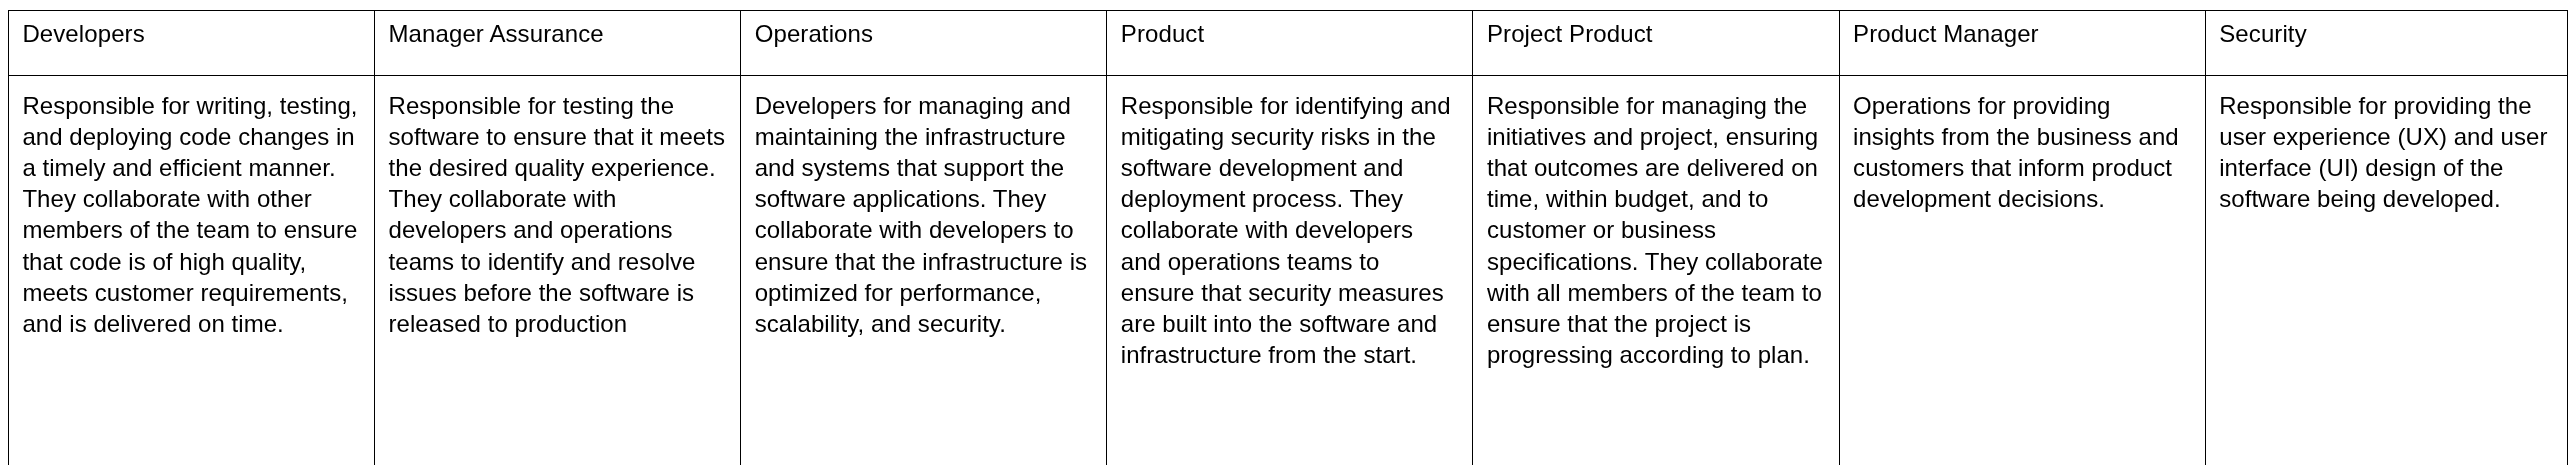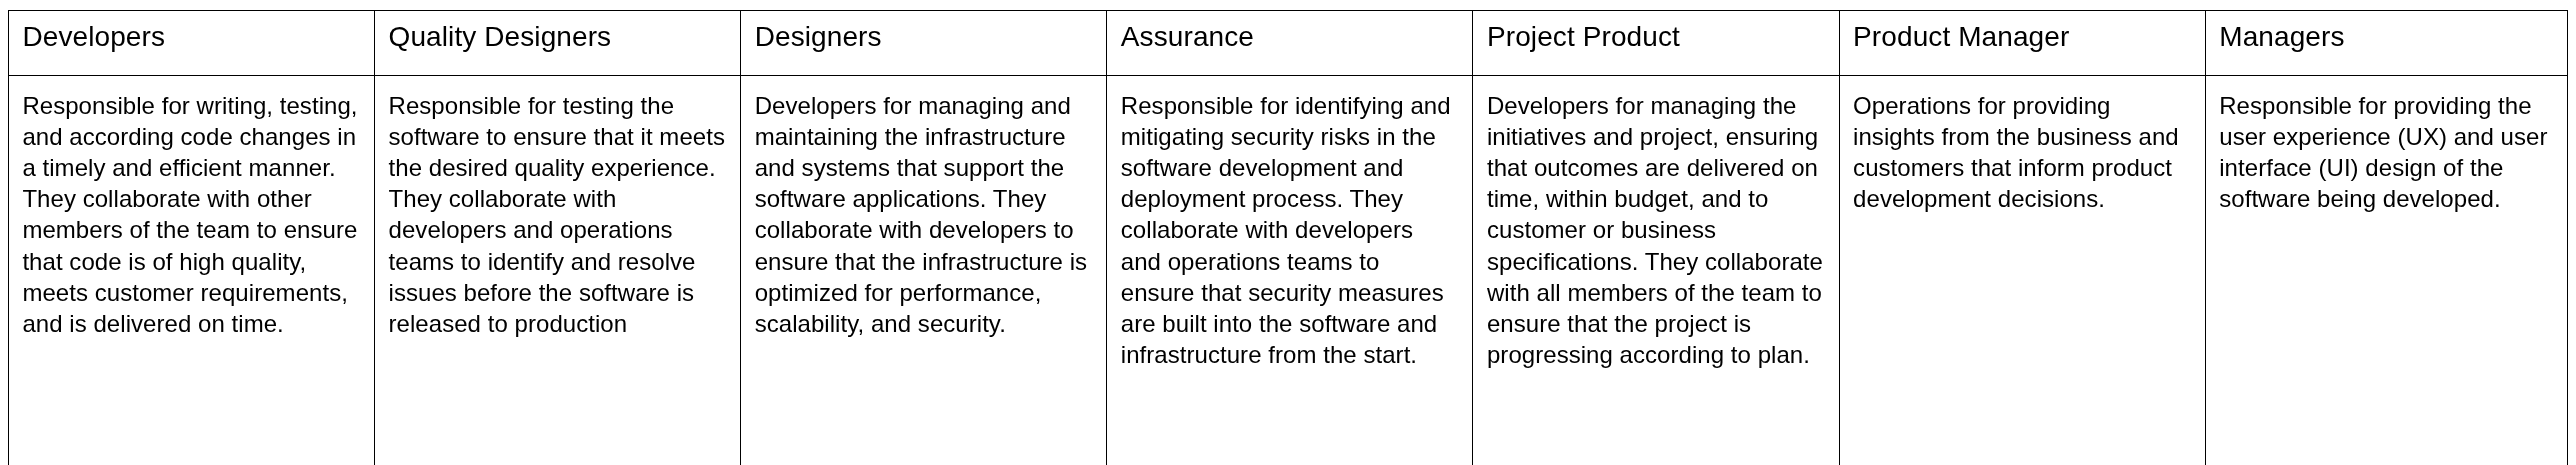--- a/index.html
+++ b/index.html
@@ -35,21 +35,21 @@
   table.roles-table th,
   table.roles-table td {
     border: 1.9px solid #000000;
     vertical-align: top;
     text-align: left;
     font-weight: normal;
   }
   table.roles-table th {
     height: 45px;
     padding: 9.7px 13.6px 9.7px 13.6px;
-    font-size: 28px;
+    font-size: 24px;
     line-height: 1.2;
     letter-spacing: 0.1px;
   }
   table.roles-table td {
     height: 376px;
     padding: 13.6px 13.6px 13.6px 13.6px;
     font-size: 24px;
     line-height: 1.30;
     letter-spacing: 0.05px;
   }
@@ -76,44 +76,44 @@
           <col class="c1">
           <col class="c2">
           <col class="c3">
           <col class="c4">
           <col class="c5">
           <col class="c6">
       </colgroup>
       <thead>
         <tr>
           <th><span>Developers</span></th>
-          <th><span>Quality Designers</span></th>
-          <th><span>Designers</span></th>
-          <th><span>Assurance</span></th>
+          <th><span>Manager Assurance</span></th>
+          <th><span>Operations</span></th>
+          <th><span>Product</span></th>
           <th><span>Project Product</span></th>
           <th><span>Product Manager</span></th>
-          <th><span>Managers</span></th>
+          <th><span>Security</span></th>
         </tr>
       </thead>
       <tbody>
         <tr>
           <td>
-              <span class="cell-text">Responsible for writing, testing, and according code changes in a timely and efficient manner. They collaborate with other members of the team to ensure that code is of high quality, meets customer requirements, and is delivered on time.</span>
+              <span class="cell-text">Responsible for writing, testing, and deploying code changes in a timely and efficient manner. They collaborate with other members of the team to ensure that code is of high quality, meets customer requirements, and is delivered on time.</span>
             </td>
           <td>
               <span class="cell-text">Responsible for testing the software to ensure that it meets the desired quality experience. They collaborate with developers and operations teams to identify and resolve issues before the software is released to production</span>
             </td>
           <td>
               <span class="cell-text">Developers for managing and maintaining the infrastructure and systems that support the software applications. They collaborate with developers to ensure that the infrastructure is optimized for performance, scalability, and security.</span>
             </td>
           <td>
               <span class="cell-text">Responsible for identifying and mitigating security risks in the software development and deployment process. They collaborate with developers and operations teams to ensure that security measures are built into the software and infrastructure from the start.</span>
             </td>
           <td>
-              <span class="cell-text">Developers for managing the initiatives and project, ensuring that outcomes are delivered on time, within budget, and to customer or business specifications. They collaborate with all members of the team to ensure that the project is progressing according to plan.</span>
+              <span class="cell-text">Responsible for managing the initiatives and project, ensuring that outcomes are delivered on time, within budget, and to customer or business specifications. They collaborate with all members of the team to ensure that the project is progressing according to plan.</span>
             </td>
           <td>
               <span class="cell-text">Operations for providing insights from the business and customers that inform product development decisions.</span>
             </td>
           <td>
               <span class="cell-text">Responsible for providing the user experience (UX) and user interface (UI) design of the software being developed.</span>
             </td>
         </tr>
       </tbody>
     </table>

